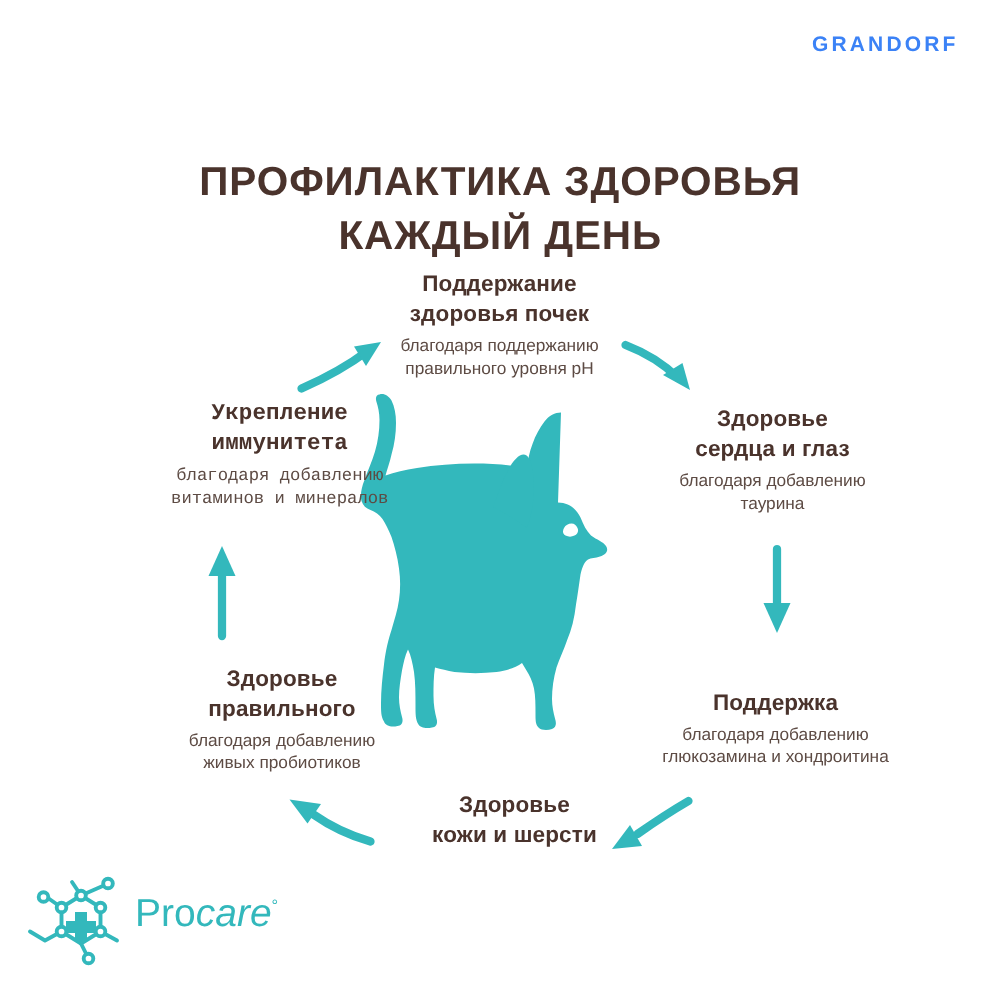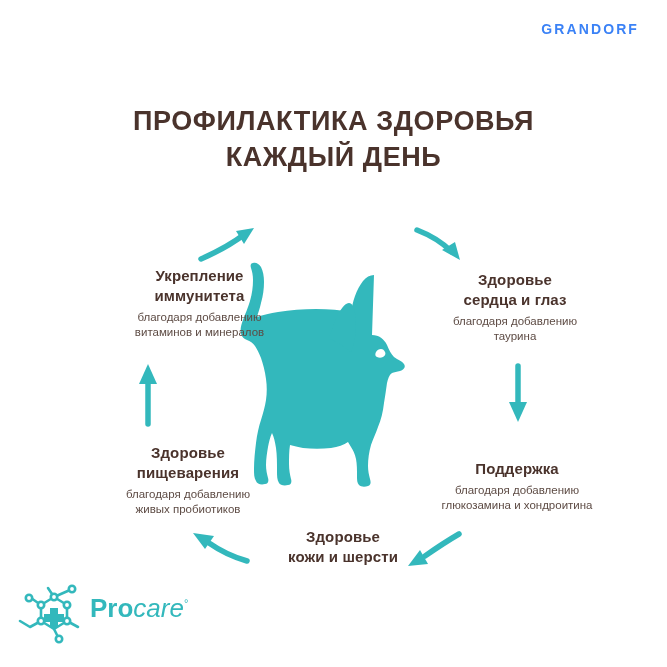--- a/index.html
+++ b/index.html
@@ -70,21 +70,21 @@
     font-weight: normal;
     line-height: 1.36;
     margin-top: 4px;
   }
 
   #fact-kidney   { left: 213px; top: 180px; width: 240px; }
   #fact-heart    { left: 395px; top: 270px; width: 240px; }
   #fact-joints   { left: 392px; top: 443px; width: 250px; margin-top: 16px; }
   #fact-skin     { left: 228px; top: 527px; width: 230px; }
   #fact-digest   { left: 68px;  top: 443px; width: 240px; }
-  #fact-immune   { left: 82px;  top: 266px; width: 235px; }
+  #fact-immune   { left: 69px;  top: 266px; width: 235px; font-family: Liberation Mono, monospace; }
 
   
   .vector-layer {
     position: absolute;
     inset: 0;
     width: 667px;
     height: 667px;
     pointer-events: none;
   }
 
@@ -98,21 +98,21 @@
   }
   .procare-word {
     position: absolute;
     left: 72px;
     top: 12px;
     font-size: 26px;
     line-height: 1;
     color: #33b8bc;
     white-space: nowrap;
   }
-  .procare-pro { font-weight: bold; margin-top: 23px; }
+  .procare-pro { font-weight: normal; margin-top: 23px; }
   .procare-care { font-weight: normal; font-style: italic; }
   .procare-deg {
     font-size: 11px;
     vertical-align: super;
     font-weight: normal;
   }
 </style>
 </head>
 <body>
 
@@ -233,20 +233,30 @@
       <path d="M193,533 L205,549 L214,536 Z" fill="#33b8bc"></path>
     </g>
 
     <g>
       <path d="M148,424 L148,382" stroke="#33b8bc" stroke-width="5.5" fill="none" stroke-linecap="round"></path>
       <path d="M148,364 L139,384 L157,384 Z" fill="#33b8bc"></path>
     </g>
 
   </svg>
 
+  <div class="fact" id="fact-kidney">
+    <div class="fact-heading">
+      <span>Поддержание</span><br>
+      <span>здоровья почек</span>
+    </div>
+    <div class="fact-sub">
+      <span>благодаря поддержанию</span><br>
+      <span>правильного уровня pH</span>
+    </div>
+  </div>
 
   <div class="fact" id="fact-heart">
     <div class="fact-heading">
       <span>Здоровье</span><br>
       <span>сердца и глаз</span>
     </div>
     <div class="fact-sub">
       <span>благодаря добавлению</span><br>
       <span>таурина</span>
     </div>
@@ -265,21 +275,21 @@
   <div class="fact" id="fact-skin">
     <div class="fact-heading">
       <span>Здоровье</span><br>
       <span>кожи и шерсти</span>
     </div>
   </div>
 
   <div class="fact" id="fact-digest">
     <div class="fact-heading">
       <span>Здоровье</span><br>
-      <span>пищеварения</span>
+      <span>правильного</span>
     </div>
     <div class="fact-sub">
       <span>благодаря добавлению</span><br>
       <span>живых пробиотиков</span>
     </div>
   </div>
 
   <div class="fact" id="fact-immune">
     <div class="fact-heading">
       <span>Укрепление</span><br>

